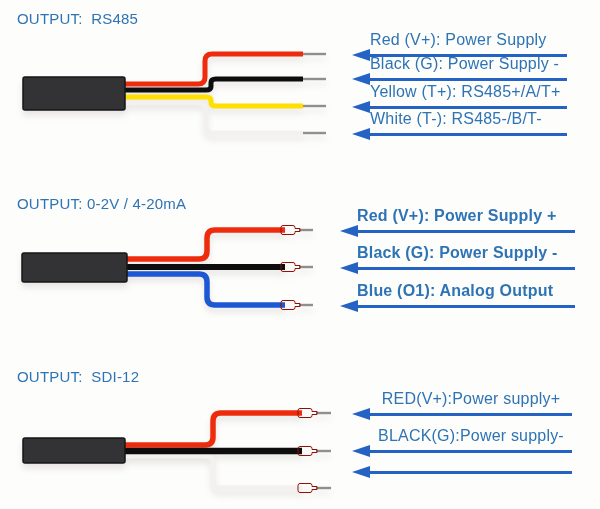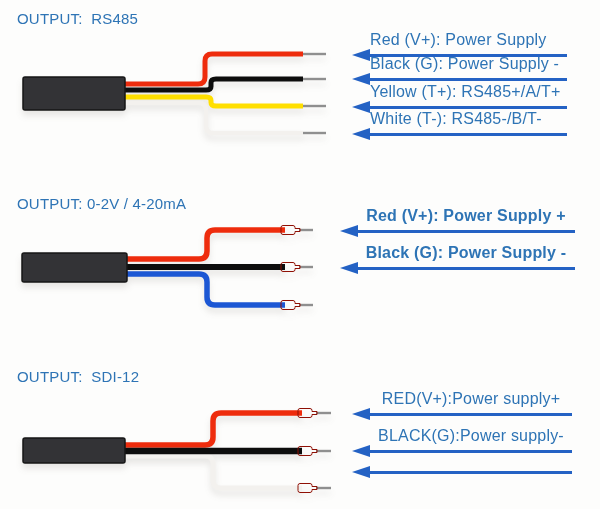--- a/index.html
+++ b/index.html
@@ -6,21 +6,21 @@
   html,body { width:600px; height:509px; }
   body {
     font-family: "Liberation Sans", "DejaVu Sans", sans-serif;
     background: #fdfdfc;
     position: relative;
     overflow: hidden;
   }
   .stage { position:absolute; inset:0; width:600px; height:509px; }
   .section { position:absolute; left:0; width:600px; }
   #section-rs485 { top:0;   height:180px; }
-  #section-analog { top:180px; height:175px;text-align:center; }
+  #section-analog { top:180px; height:175px; }
   #section-sdi12 { top:355px; height:154px;text-align:center; }
 
   .title {
     position:absolute; left:17px;
     font-size:15px; letter-spacing:.2px;
     color: var(--text);
     white-space: pre;
   }
   #section-rs485 .title { top:10px; }
   #section-analog  .title { top:15px; }
@@ -136,20 +136,27 @@
           <span class="shaft"></span>
         </div>
     </div>
     <div class="row tight" style="left:340px; width:235px; top:64px">
       <span class="label">Black (G): Power Supply -</span>
       <div class="arrow">
           <span class="head"></span>
           <span class="shaft"></span>
         </div>
     </div>
+    <div class="row tight" style="left:340px; width:235px; top:102px">
+      <span class="label">Blue (O1): Analog Output</span>
+      <div class="arrow">
+          <span class="head"></span>
+          <span class="shaft"></span>
+        </div>
+    </div>
   </div>
 
   <div class="section" id="section-sdi12">
     <div class="title">OUTPUT:  SDI-12</div>
 
     <svg class="wires" width="345" height="154" viewBox="0 0 345 154">
       <path class="wire-white" stroke-width="5" d="M120 101 H205 Q213 101 213 109 V125 Q213 133 221 133 H302"></path>
       <path class="wire-red" stroke-width="5.5" d="M120 90 H205 Q213 90 213 82 V66 Q213 58 221 58 H302"></path>
       <path class="wire-black" stroke-width="6.5" d="M120 96 H302"></path>
       <line class="tip" x1="316" y1="58" x2="331" y2="58"></line>

